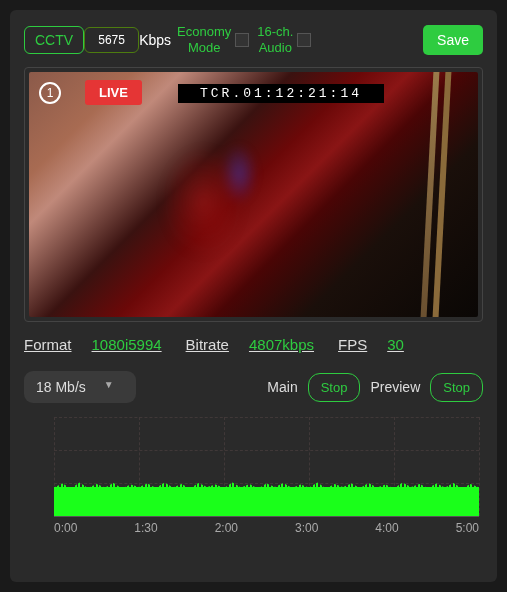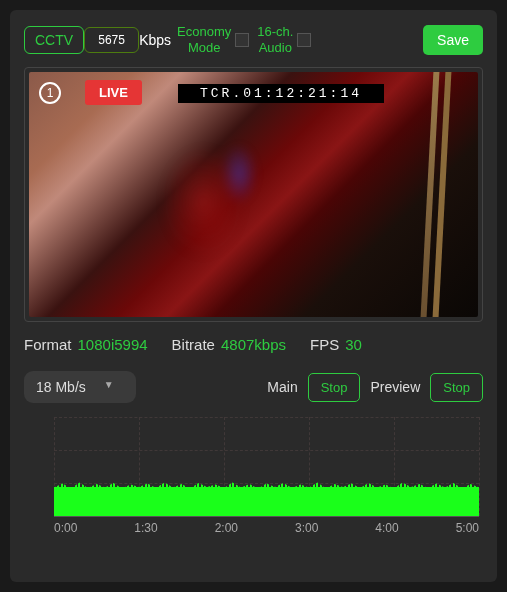--- a/index.html
+++ b/index.html
@@ -147,21 +147,21 @@
     padding: 2px 22px;
     z-index: 3;
     margin-left: 32px;
   }
   .readout-row {
     display: flex;
     gap: 24px;
     margin-bottom: 18px;
     font-size: 15px;
   }
-  .readout { display: flex; gap: 6px; }
+  .readout { display: flex; gap: 20px; text-decoration: underline; }
   .rd-label { color: #ddd; font-weight: 500; }
   .rd-val { color: #2ecc40; }
   .controls-row {
     display: flex;
     align-items: center;
     gap: 10px;
     margin-bottom: 14px;
     font-size: 14px;
   }
   .select {
@@ -178,21 +178,21 @@
   }
   .chevron {
     font-size: 10px;
     color: #aaa;
   }
   .ctrl-label { color: #ddd; font-weight: 500; }
   .stop-btn {
     background: transparent;
     border: 1px solid #2ecc40;
     color: #2ecc40;
-    border-radius: 5px;
+    border-radius: 12px;
     padding: 6px 12px;
     font-size: 13px;
     cursor: pointer;
   }
   .chart {
     position: relative;
     height: 120px;
     margin-left: 4px;
   }
   .y-axis {

